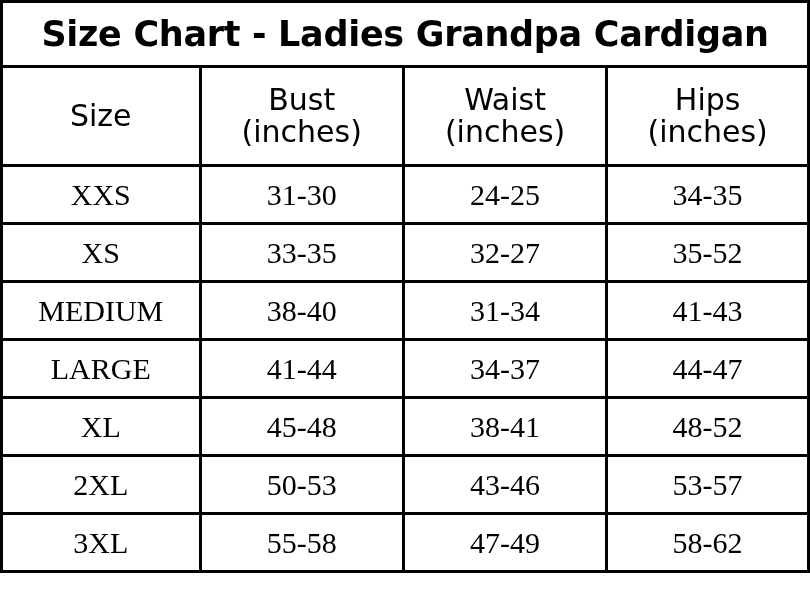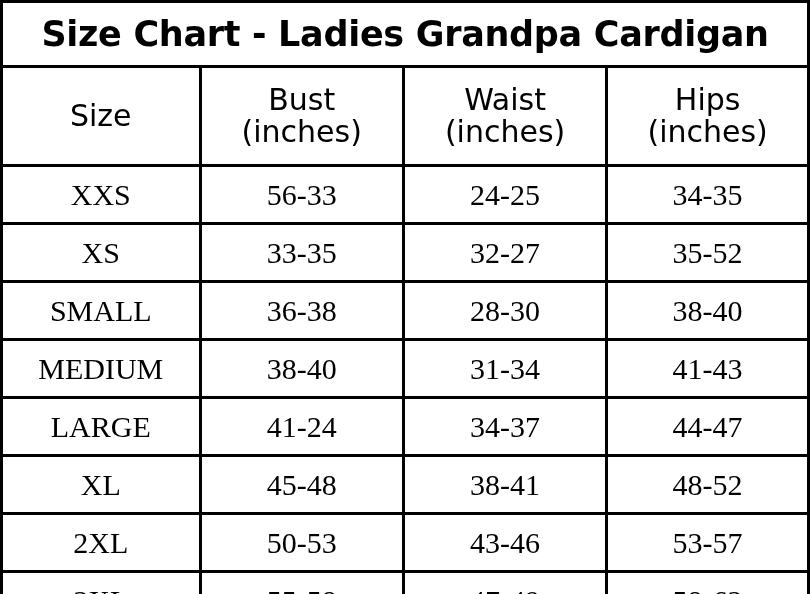--- a/index.html
+++ b/index.html
@@ -99,45 +99,39 @@
         </th>
         <th class="head-cell">
           <span>Hips</span>
           <span class="unit">(inches)</span>
         </th>
       </tr>
     </thead>
     <tbody>
       <tr>
         <td class="data-cell">XXS</td>
-        <td class="data-cell">56-33</td>
+        <td class="data-cell">31-30</td>
         <td class="data-cell">24-25</td>
         <td class="data-cell">34-35</td>
       </tr>
       <tr>
         <td class="data-cell">XS</td>
         <td class="data-cell">33-35</td>
         <td class="data-cell">32-27</td>
         <td class="data-cell">35-52</td>
       </tr>
       <tr>
-        <td class="data-cell">SMALL</td>
-        <td class="data-cell">36-38</td>
-        <td class="data-cell">28-30</td>
-        <td class="data-cell">38-40</td>
-      </tr>
-      <tr>
         <td class="data-cell">MEDIUM</td>
         <td class="data-cell">38-40</td>
         <td class="data-cell">31-34</td>
         <td class="data-cell">41-43</td>
       </tr>
       <tr>
         <td class="data-cell">LARGE</td>
-        <td class="data-cell">41-24</td>
+        <td class="data-cell">41-44</td>
         <td class="data-cell">34-37</td>
         <td class="data-cell">44-47</td>
       </tr>
       <tr>
         <td class="data-cell">XL</td>
         <td class="data-cell">45-48</td>
         <td class="data-cell">38-41</td>
         <td class="data-cell">48-52</td>
       </tr>
       <tr>

